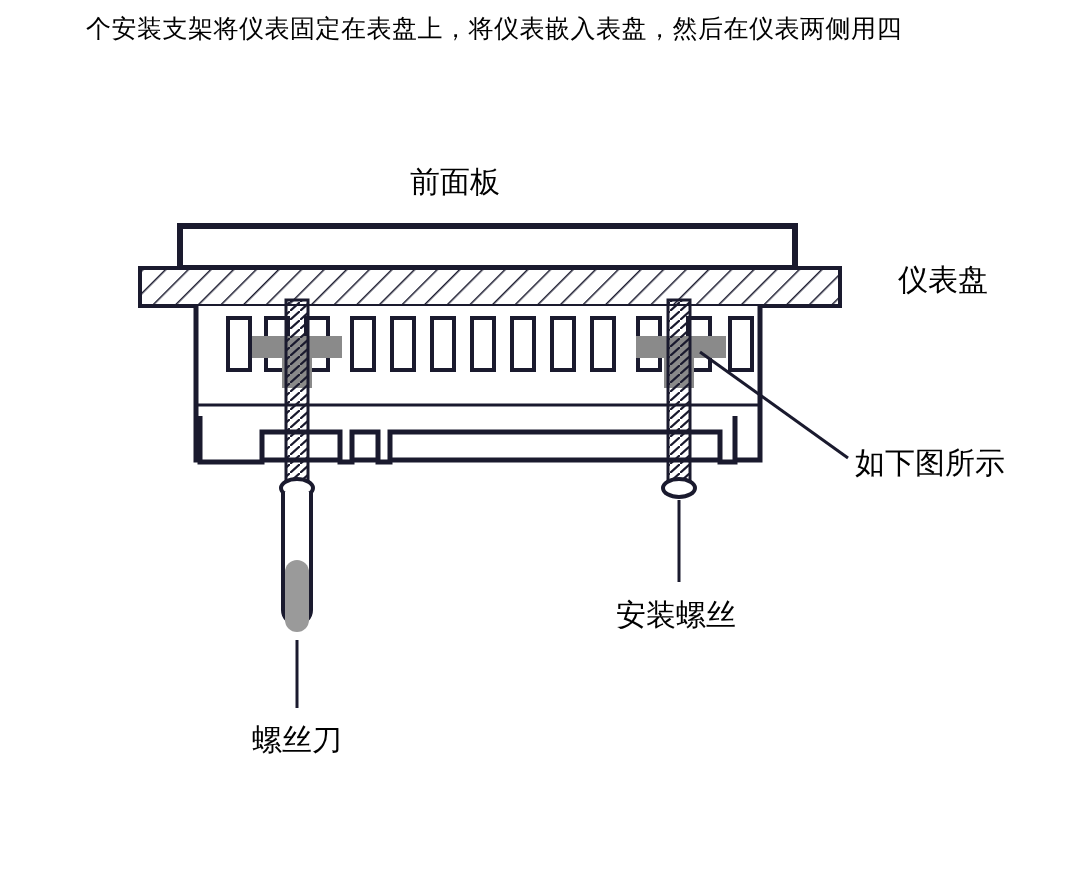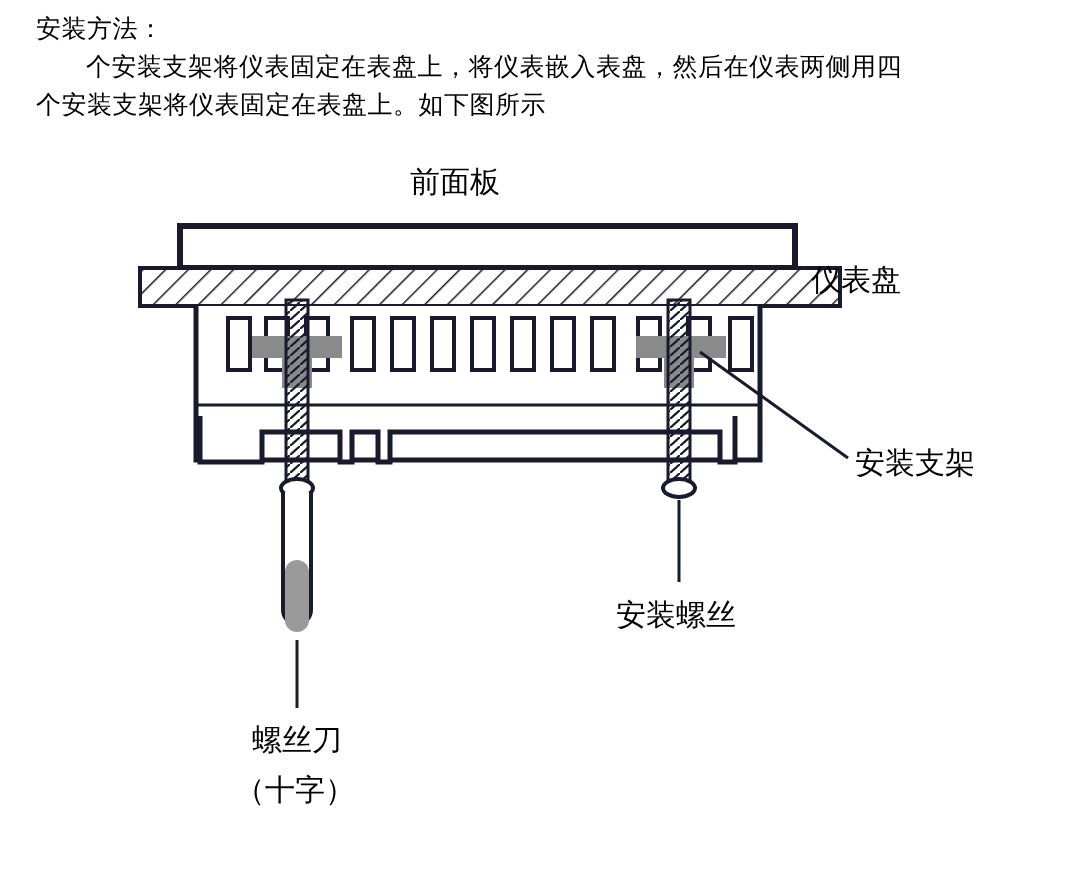--- a/index.html
+++ b/index.html
@@ -42,46 +42,43 @@
     width: 1080px;
     height: 747px;
   }
   .fig-label {
     position: absolute;
     font-size: 30px;
     font-family: Liberation Mono, monospace;
     white-space: pre;
   }
   #label-front-panel { left: 410px; top: 22px; }
-  #label-meter-panel { left: 811px; top: 120px; }
+  #label-meter-panel { left: 898px; top: 120px; }
   #label-bracket     { left: 855px; top: 303px; }
   #label-screw       { left: 616px; top: 455px; }
   #label-driver      { left: 252px; top: 580px; }
   #label-driver2     { left: 235px; top: 630px; }
   svg { display: block; }
 </style>
 </head>
 <body>
 
 <div class="page">
 
   <div class="text-block">
-    <div class="para-line">安装方法：</div>
     <div class="para-line indent">个安装支架将仪表固定在表盘上，将仪表嵌入表盘，然后在仪表两侧用四</div>
-    <div class="para-line">个安装支架将仪表固定在表盘上。如下图所示</div>
   </div>
 
   <div class="figure">
 
     <span class="fig-label" id="label-front-panel">前面板</span>
     <span class="fig-label" id="label-meter-panel">仪表盘</span>
-    <span class="fig-label" id="label-bracket">安装支架</span>
+    <span class="fig-label" id="label-bracket">如下图所示</span>
     <span class="fig-label" id="label-screw">安装螺丝</span>
     <span class="fig-label" id="label-driver">螺丝刀</span>
-    <span class="fig-label" id="label-driver2">（十字）</span>
 
     <svg width="1080" height="747" viewBox="0 0 1080 747">
       <defs>
         <pattern id="hatch" width="16" height="16" patternUnits="userSpaceOnUse" patternTransform="rotate(45)">
           <rect width="16" height="16" fill="#ffffff"></rect>
           <line x1="0" y1="0" x2="0" y2="16" stroke="#1a1a2e" stroke-width="3"></line>
         </pattern>
         <pattern id="thread" width="10" height="9" patternUnits="userSpaceOnUse">
           <path d="M0 9 L10 0" stroke="#1a1a2e" stroke-width="2.2" fill="none"></path>
         </pattern>

